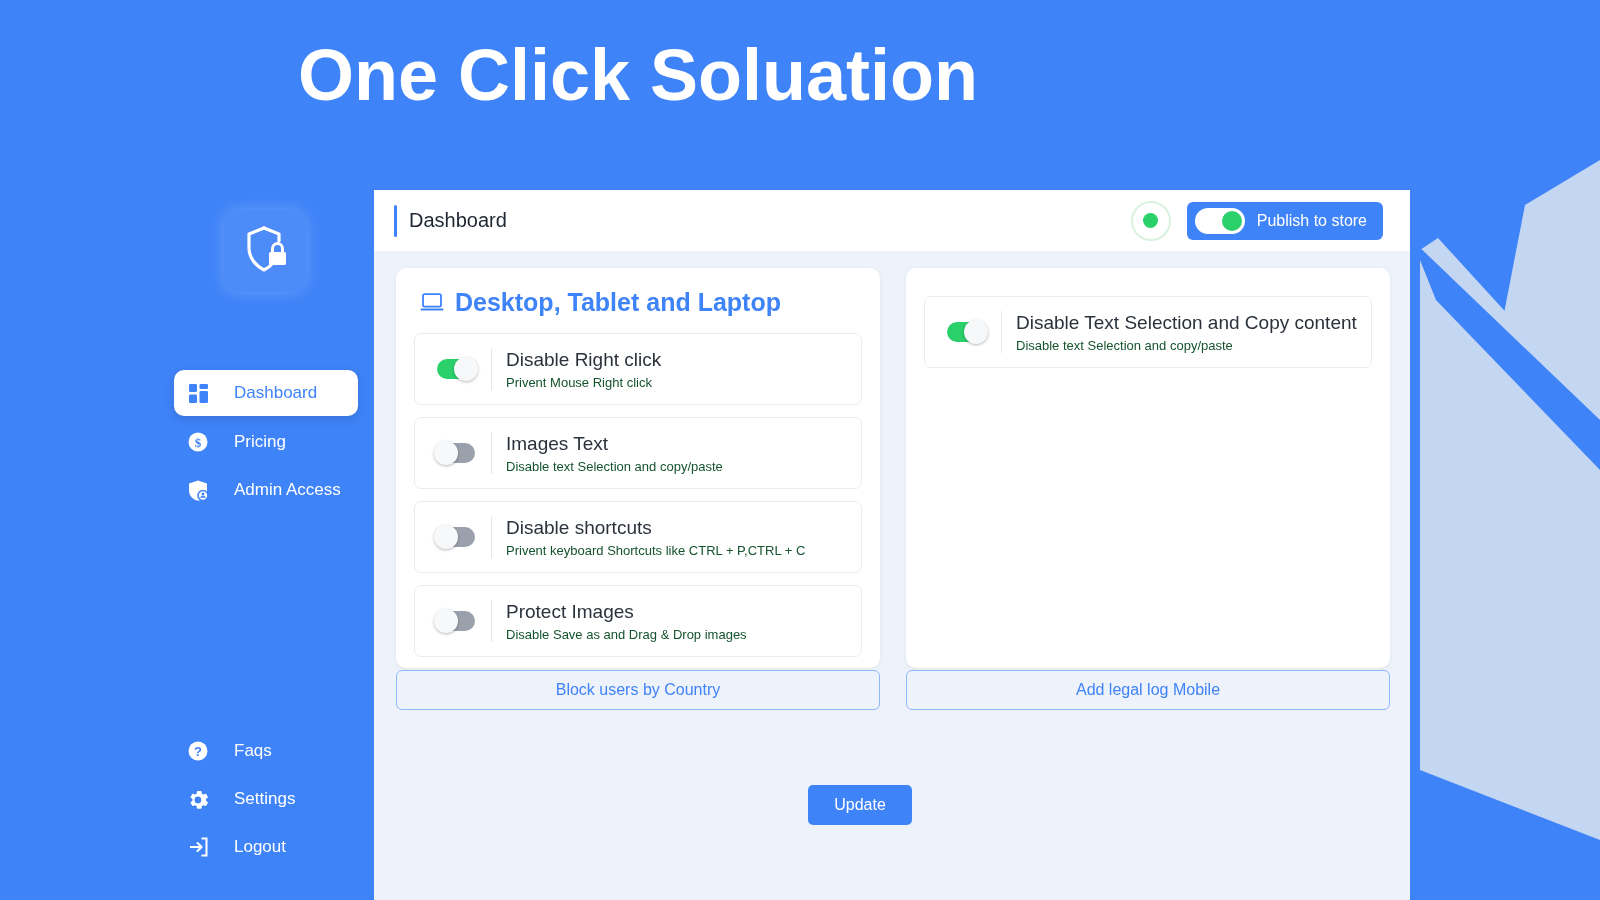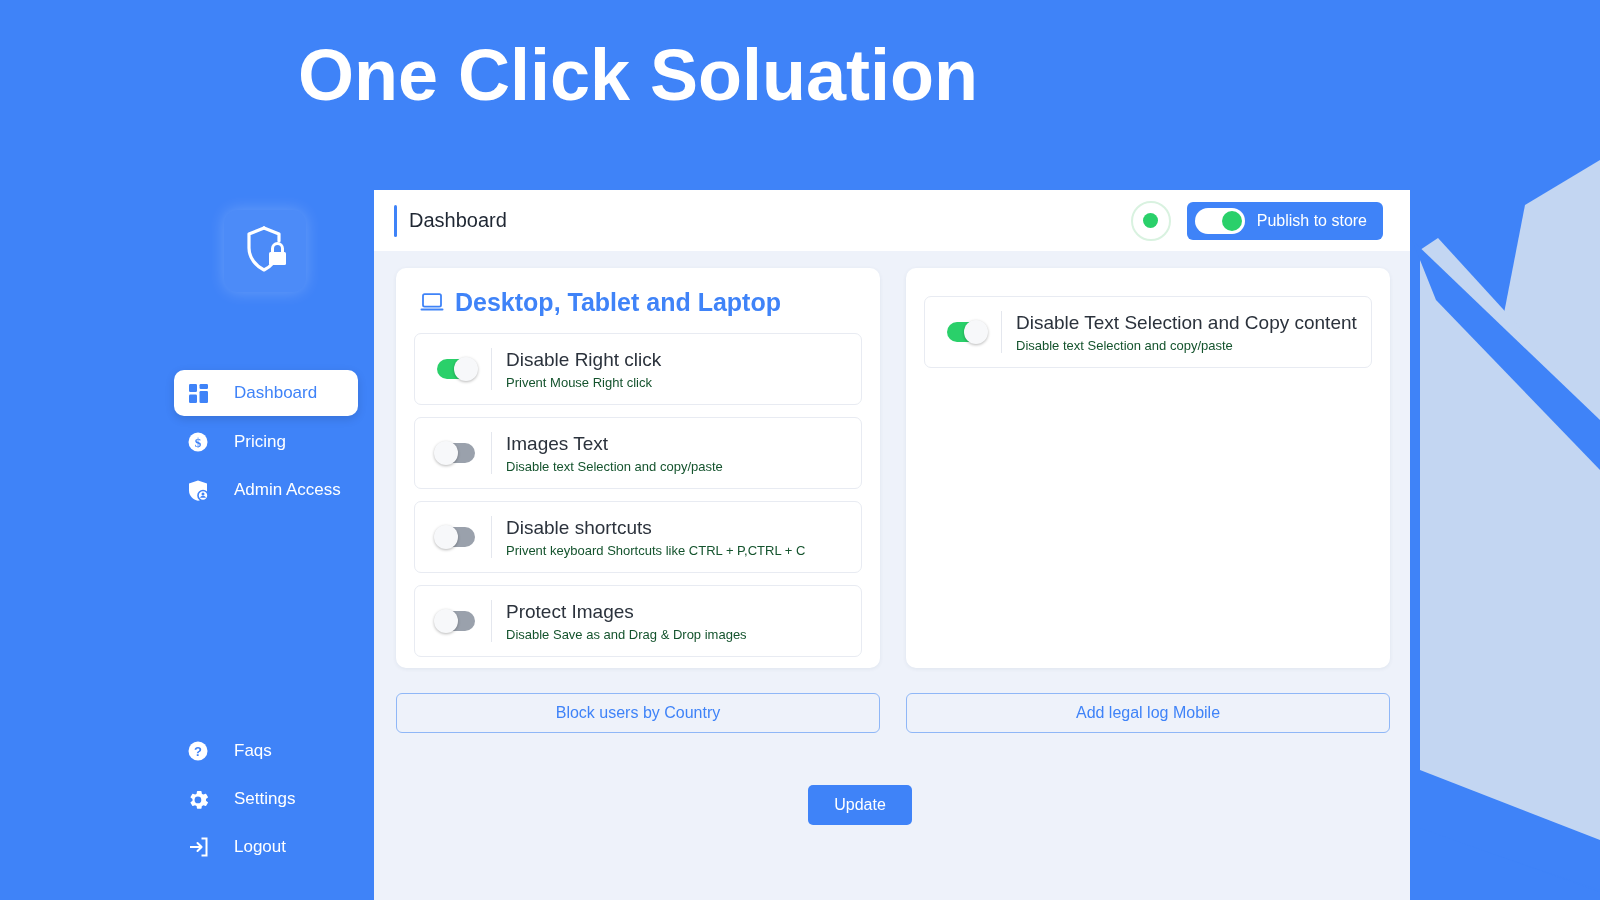--- a/index.html
+++ b/index.html
@@ -223,21 +223,21 @@
     white-space: nowrap;
   }
   .row-sub {
     font-size: 13px;
     color: #14532d;
     margin-top: 3px;
     white-space: nowrap;
   }
 
   .outline-btn {
-    margin-top: 25px;
+    margin-top: 2px;
     height: 40px;
     width: 100%;
     border: 1px solid #8fb7f7;
     border-radius: 6px;
     background: #eef2fa;
     color: #3f83f8;
     font-size: 16px;
     font-family: "Liberation Sans", sans-serif;
     cursor: pointer;
     display: flex; align-items: center; justify-content: center;

